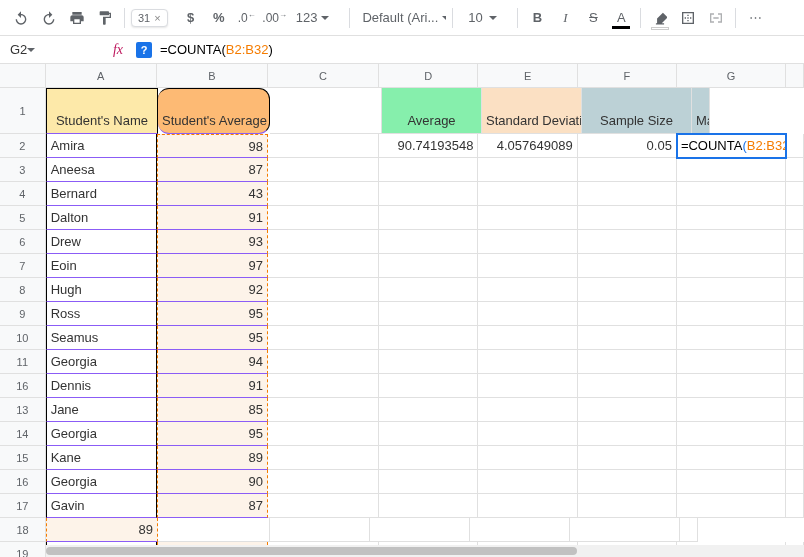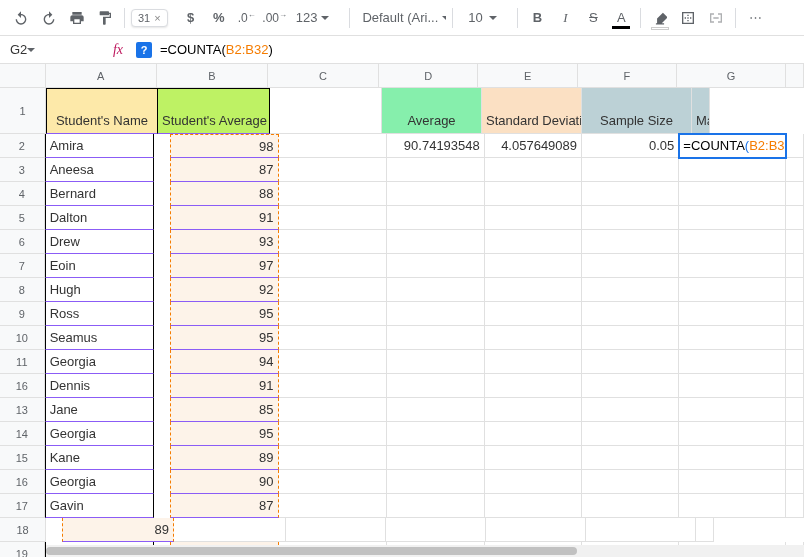--- a/index.html
+++ b/index.html
@@ -48,35 +48,35 @@
   .cE { width: 100px; }
   .cF { width: 100px; }
   .cG { width: 110px; }
   .cH { width: 18px; }
   
   .h1 { height: 46px; }
   .hN { height: 24px; }
   
   
   .bg-yellow { background: #fde9a9; }
-  .bg-green { background: #bef264; }
+  .bg-green { background: #fdba74; border-radius: 11px; }
   .bg-red { background: #86efac; }
   .bg-orange { background: #fbe0c3; }
   .bg-ltgreen { background: #dcecd5; }
   .bg-blue { background: #bcd1d6; }
   .bg-peach { background: #fdf3e9; }
   
   
   .bdr { border-right: 1px solid #000; border-bottom: 1px solid #8b5cf6; }
   .bdr-l { border-left: 1px solid #000; }
   .bdr-t { border-top: 1px solid #000; }
   
   
   .ants-l { border-left: 1.5px dashed #f57c00 !important; }
-  .ants-r { border-right: 1.5px dashed #f57c00 !important; margin-left: 16px; }
+  .ants-r { border-right: 1.5px dashed #f57c00 !important; }
   .ants-t { border-top: 1.5px dashed #f57c00 !important; }
   
   
   .active-cell { outline: 2px solid #1a73e8; outline-offset: -1px; z-index: 2; background: #fff; }
   .active-cell .fn { color: #000; }
   .active-cell .ref { color: #f57c00; }
   .active-cell .paren { color: #1a73e8; }
   
   .hdr-text { text-align: center; width: 100%; align-self: flex-end; padding-bottom: 4px; line-height: 1.2; }
   
@@ -224,21 +224,21 @@
         <div class="cell cC hN"></div>
         <div class="cell cD hN"></div>
         <div class="cell cE hN"></div>
         <div class="cell cF hN"></div>
         <div class="cell cG hN"></div>
         <div class="cell cH hN"></div>
       </div>
       <div class="row">
         <div class="row-hdr hN">4</div>
         <div class="cell cA hN bdr bdr-l">Bernard</div>
-        <div class="cell cB hN r bdr bg-peach ants-l ants-r">88</div>
+        <div class="cell cB hN r bdr bg-peach ants-l ants-r">43</div>
         <div class="cell cC hN"></div>
         <div class="cell cD hN"></div>
         <div class="cell cE hN"></div>
         <div class="cell cF hN"></div>
         <div class="cell cG hN"></div>
         <div class="cell cH hN"></div>
       </div>
       <div class="row">
         <div class="row-hdr hN">5</div>
         <div class="cell cA hN bdr bdr-l">Dalton</div>

